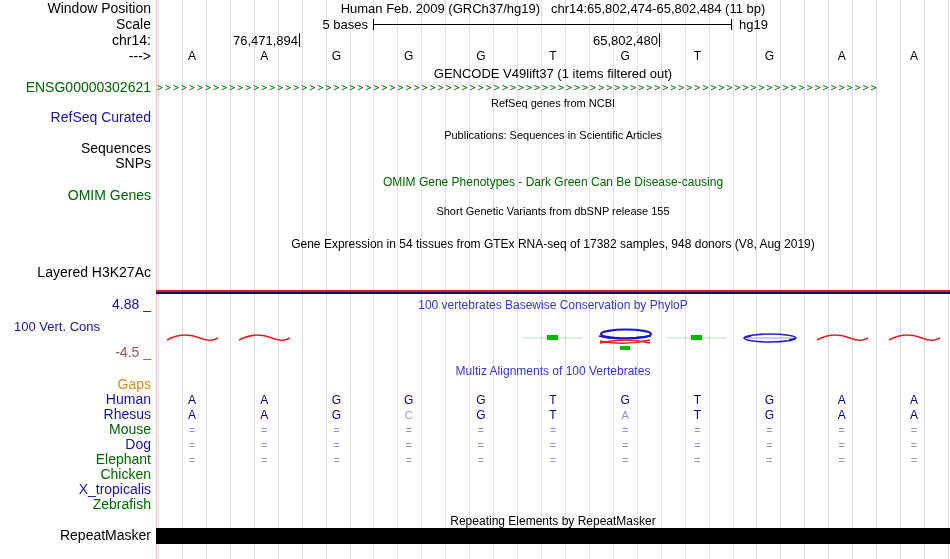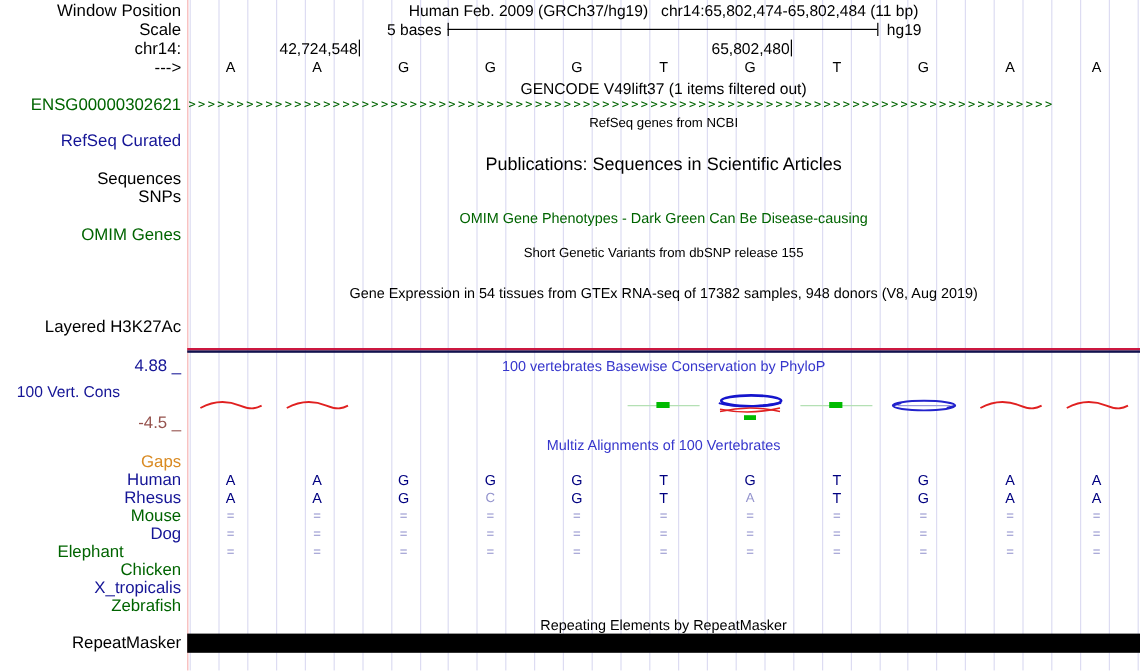--- a/index.html
+++ b/index.html
@@ -75,21 +75,21 @@
   <div class="center-text black" style="top:1px;font-size:13px">Human Feb. 2009 (GRCh37/hg19)   chr14:65,802,474-65,802,484 (11 bp)</div>
 
   <div class="lbl black" style="top:17px">Scale</div>
   <div style="position:absolute;left:258px;top:17px;width:110px;text-align:right;font-size:13px;height:15px;line-height:15px">5 bases</div>
   <div class="hline" style="left:373px;top:24px;width:358px"></div>
   <div class="tick" style="left:373px;top:19px;height:11px"></div>
   <div class="tick" style="left:731px;top:19px;height:11px"></div>
   <div style="position:absolute;left:739px;top:17px;font-size:13px;height:15px;line-height:15px">hg19</div>
 
   <div class="lbl black" style="top:33px">chr14:</div>
-  <div style="position:absolute;left:218px;top:33px;width:80px;text-align:right;font-size:13px;height:15px;line-height:15px">42,724,548</div>
+  <div style="position:absolute;left:218px;top:33px;width:80px;text-align:right;font-size:13px;height:15px;line-height:15px">76,471,894</div>
   <div class="tick" style="left:299px;top:33px;height:14px"></div>
   <div style="position:absolute;left:578px;top:33px;width:80px;text-align:right;font-size:13px;height:15px;line-height:15px">65,802,480</div>
   <div class="tick" style="left:659px;top:33px;height:14px"></div>
 
   <div class="lbl black" style="top:49px">---&gt;</div>
   <div id="sequence-row">
       <div class="seq-cell" style="left: 156px; width: 72.1818px; top: 49px;">A</div>
       <div class="seq-cell" style="left: 228.182px; width: 72.1818px; top: 49px;">A</div>
       <div class="seq-cell" style="left: 300.364px; width: 72.1818px; top: 49px;">G</div>
       <div class="seq-cell" style="left: 372.545px; width: 72.1818px; top: 49px;">G</div>
@@ -102,21 +102,21 @@
       <div class="seq-cell" style="left: 877.818px; width: 72.1818px; top: 49px;">A</div>
     </div>
 
   <div class="center-text black" style="top:66px;font-size:13px">GENCODE V49lift37 (1 items filtered out)</div>
   <div class="lbl green" style="top:80px">ENSG00000302621</div>
   <div class="arrow-row" style="top:82px" id="gene-arrow-row">&gt;&gt;&gt;&gt;&gt;&gt;&gt;&gt;&gt;&gt;&gt;&gt;&gt;&gt;&gt;&gt;&gt;&gt;&gt;&gt;&gt;&gt;&gt;&gt;&gt;&gt;&gt;&gt;&gt;&gt;&gt;&gt;&gt;&gt;&gt;&gt;&gt;&gt;&gt;&gt;&gt;&gt;&gt;&gt;&gt;&gt;&gt;&gt;&gt;&gt;&gt;&gt;&gt;&gt;&gt;&gt;&gt;&gt;&gt;&gt;&gt;&gt;&gt;&gt;&gt;&gt;&gt;&gt;&gt;&gt;&gt;&gt;&gt;&gt;&gt;&gt;&gt;&gt;&gt;&gt;&gt;&gt;&gt;&gt;&gt;&gt;&gt;&gt;&gt;&gt;</div>
 
   <div class="center-text black" style="top:97px;font-size:11px">RefSeq genes from NCBI</div>
   <div class="lbl navy" style="top:110px">RefSeq Curated</div>
 
-  <div class="center-text black" style="top:129px;font-size:15px">Publications: Sequences in Scientific Articles</div>
+  <div class="center-text black" style="top:129px;font-size:11px">Publications: Sequences in Scientific Articles</div>
   <div class="lbl black" style="top:141px">Sequences</div>
   <div class="lbl black" style="top:156px">SNPs</div>
 
   <div class="center-text green" style="top:175px;font-size:12px">OMIM Gene Phenotypes - Dark Green Can Be Disease-causing</div>
   <div class="lbl green" style="top:188px">OMIM Genes</div>
 
   <div class="center-text black" style="top:205px;font-size:11px">Short Genetic Variants from dbSNP release 155</div>
 
   <div class="center-text black" style="top:237px;font-size:12px">Gene Expression in 54 tissues from GTEx RNA-seq of 17382 samples, 948 donors (V8, Aug 2019)</div>
   <div class="lbl black" style="top:265px">Layered H3K27Ac</div>
@@ -206,21 +206,21 @@
       <div class="mz-cell mz-dim" style="left: 228.182px; width: 72.1818px; top: 438px;">=</div>
       <div class="mz-cell mz-dim" style="left: 300.364px; width: 72.1818px; top: 438px;">=</div>
       <div class="mz-cell mz-dim" style="left: 372.545px; width: 72.1818px; top: 438px;">=</div>
       <div class="mz-cell mz-dim" style="left: 444.727px; width: 72.1818px; top: 438px;">=</div>
       <div class="mz-cell mz-dim" style="left: 516.909px; width: 72.1818px; top: 438px;">=</div>
       <div class="mz-cell mz-dim" style="left: 589.091px; width: 72.1818px; top: 438px;">=</div>
       <div class="mz-cell mz-dim" style="left: 661.273px; width: 72.1818px; top: 438px;">=</div>
       <div class="mz-cell mz-dim" style="left: 733.455px; width: 72.1818px; top: 438px;">=</div>
       <div class="mz-cell mz-dim" style="left: 805.636px; width: 72.1818px; top: 438px;">=</div>
       <div class="mz-cell mz-dim" style="left: 877.818px; width: 72.1818px; top: 438px;">=</div>
-      <div class="lbl green" style="top: 452px; text-align: center;">Elephant</div>
+      <div class="lbl green" style="top: 452px;">Elephant</div>
       <div class="mz-cell mz-dim" style="left: 156px; width: 72.1818px; top: 453px;">=</div>
       <div class="mz-cell mz-dim" style="left: 228.182px; width: 72.1818px; top: 453px;">=</div>
       <div class="mz-cell mz-dim" style="left: 300.364px; width: 72.1818px; top: 453px;">=</div>
       <div class="mz-cell mz-dim" style="left: 372.545px; width: 72.1818px; top: 453px;">=</div>
       <div class="mz-cell mz-dim" style="left: 444.727px; width: 72.1818px; top: 453px;">=</div>
       <div class="mz-cell mz-dim" style="left: 516.909px; width: 72.1818px; top: 453px;">=</div>
       <div class="mz-cell mz-dim" style="left: 589.091px; width: 72.1818px; top: 453px;">=</div>
       <div class="mz-cell mz-dim" style="left: 661.273px; width: 72.1818px; top: 453px;">=</div>
       <div class="mz-cell mz-dim" style="left: 733.455px; width: 72.1818px; top: 453px;">=</div>
       <div class="mz-cell mz-dim" style="left: 805.636px; width: 72.1818px; top: 453px;">=</div>

